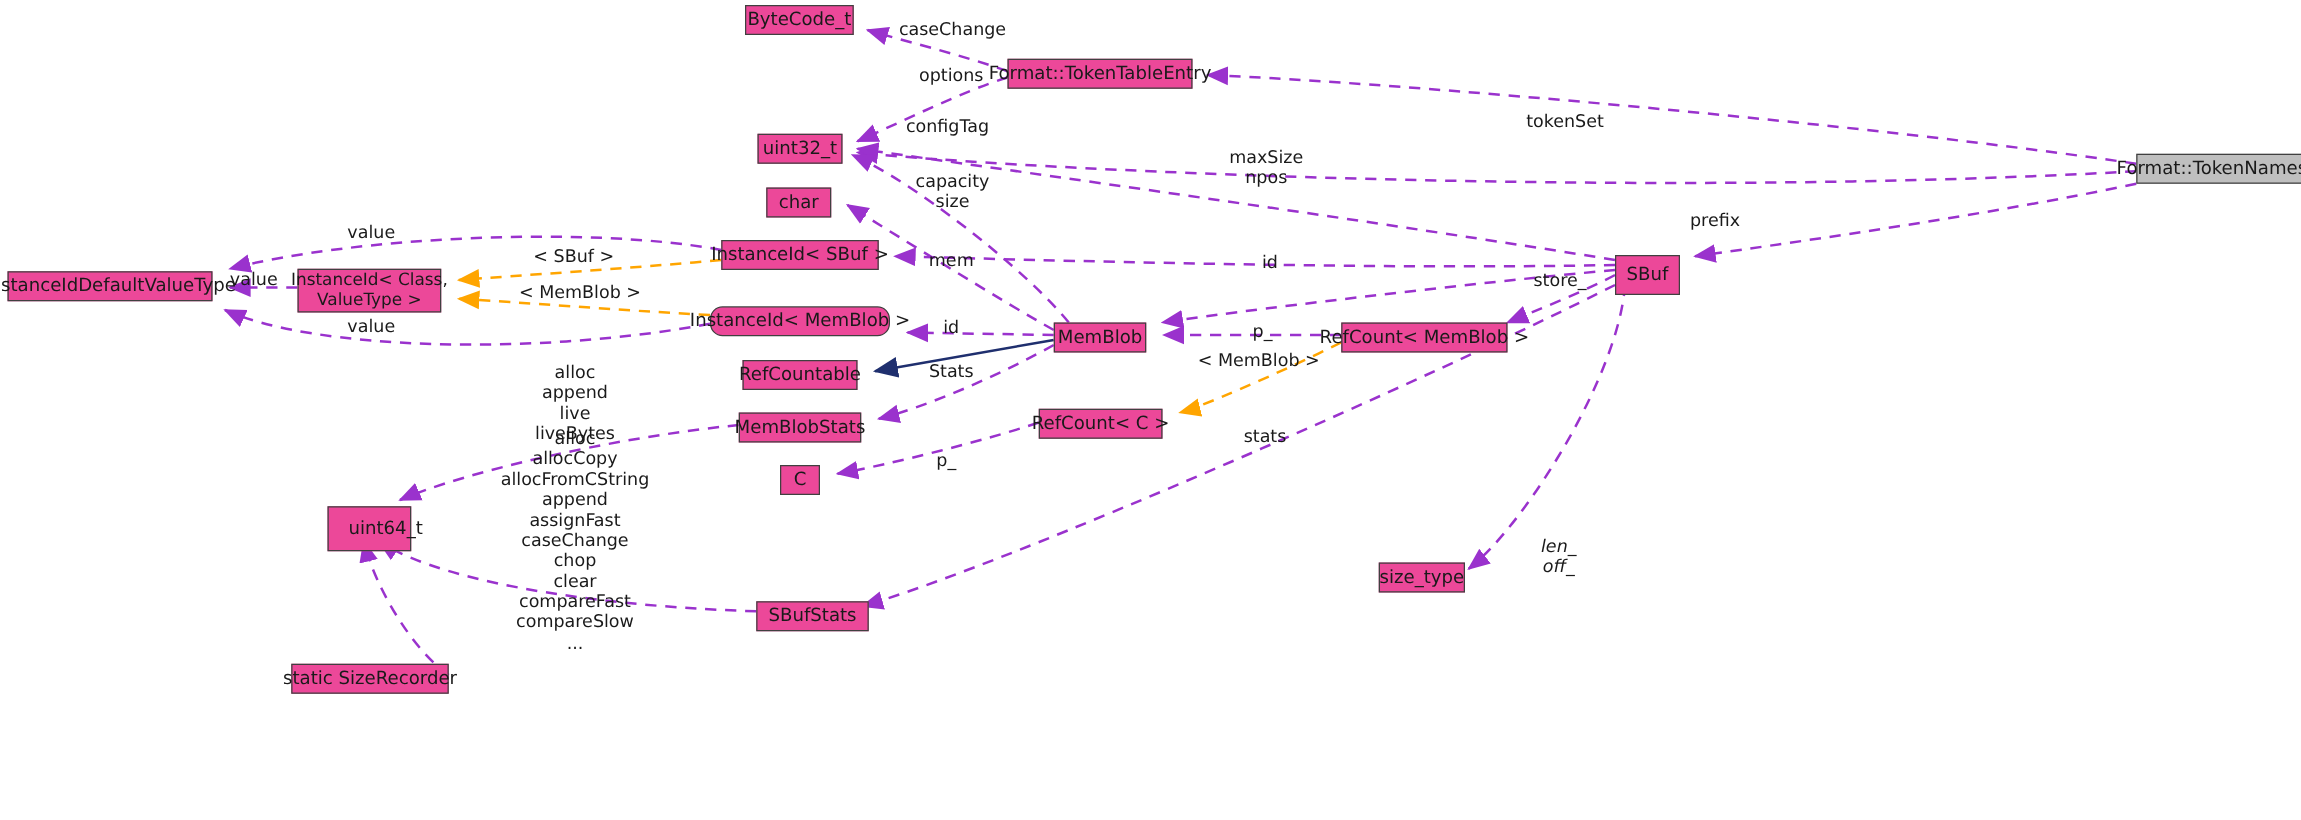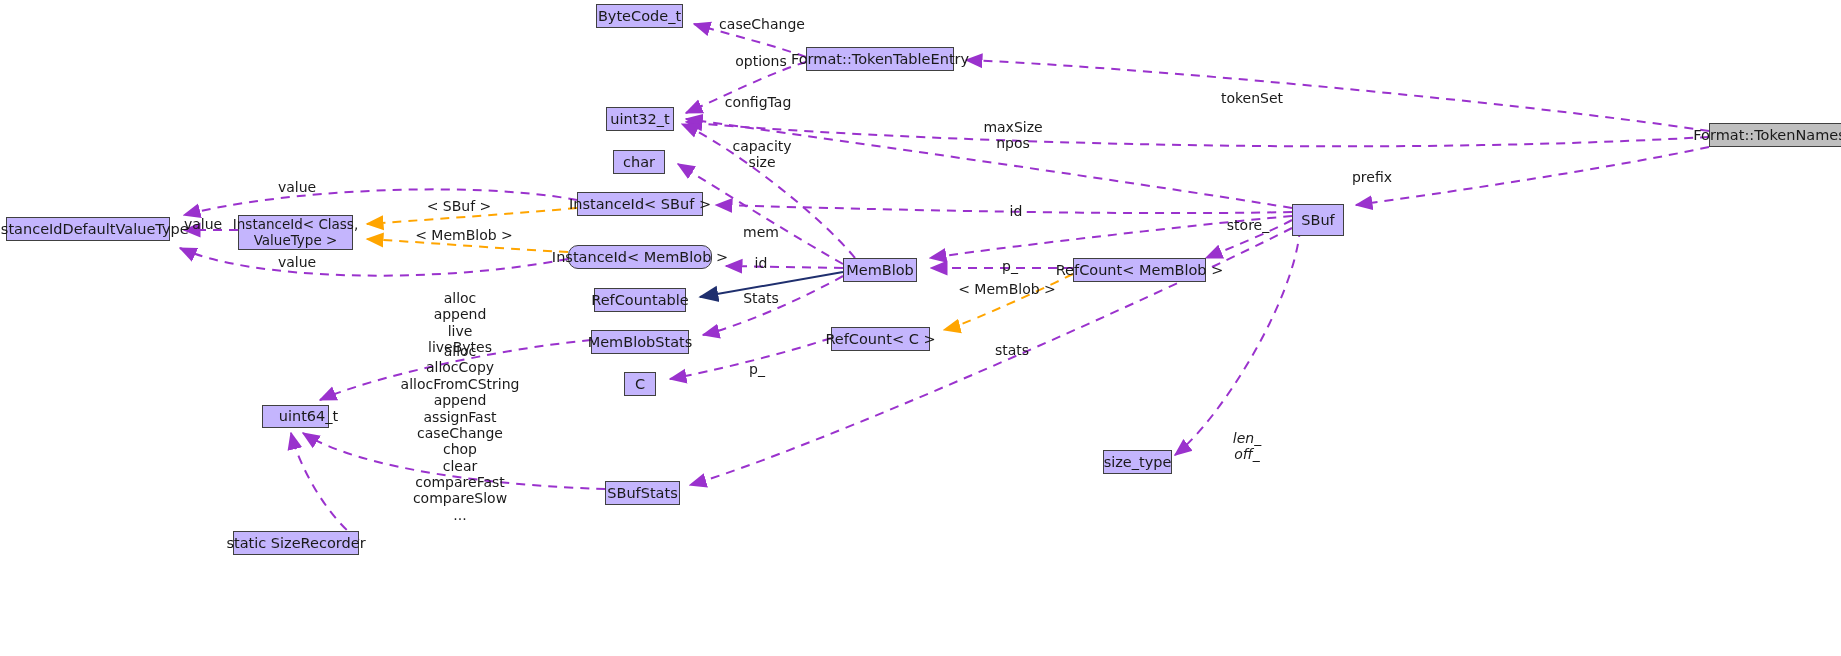--- a/index.html
+++ b/index.html
@@ -19,21 +19,21 @@
     position: absolute;
     left: 0;
     top: 0;
     width: 1841px;
     height: 656px;
   }
   .uml-node {
     position: absolute;
     box-sizing: border-box;
     border: 1.4px solid #404040;
-    background: #c4b5fd;
+    background: #ec4899;
     color: #1a1a1a;
     font-size: 14.5px;
     line-height: 1.12;
     display: flex;
     align-items: center;
     justify-content: center;
     text-align: center;
     white-space: pre;
     padding: 0 4px;
   }
@@ -163,39 +163,39 @@
   <div class="uml-node" style="left:1073px;top:258px;width:133px;height:24px;">RefCount&lt; MemBlob &gt;</div>
 
   <div class="uml-node" style="left:594px;top:288px;width:92px;height:24px;">RefCountable</div>
 
   <div class="uml-node" style="left:831px;top:327px;width:99px;height:24px;">RefCount&lt; C &gt;</div>
 
   <div class="uml-node" style="left:591px;top:330px;width:98px;height:24px;">MemBlobStats</div>
 
   <div class="uml-node" style="left:624px;top:372px;width:32px;height:24px;">C</div>
 
-  <div class="uml-node" style="left:262px;top:405px;width:67px;height:23px;padding-left:30px;">uint64_t</div>
+  <div class="uml-node" style="left:262px;top:405px;width:67px;height:36px;padding-left:30px;">uint64_t</div>
 
   <div class="uml-node" style="left:1103px;top:450px;width:69px;height:24px;">size_type</div>
 
-  <div class="uml-node" style="left:605px;top:481px;width:75px;height:24px;">SBufStats</div>
+  <div class="uml-node" style="left:605px;top:481px;width:90px;height:24px;">SBufStats</div>
 
   <div class="uml-node" style="left:233px;top:531px;width:126px;height:24px;">static SizeRecorder</div>
 
   <div class="edge-label" style="left:762px;top:24px;">caseChange</div>
   <div class="edge-label" style="left:761px;top:61px;">options</div>
   <div class="edge-label" style="left:1252px;top:98px;">tokenSet</div>
   <div class="edge-label" style="left:758px;top:102px;">configTag</div>
   <div class="edge-label multi" style="left:1013px;top:135px;">maxSize
 npos</div>
   <div class="edge-label multi" style="left:762px;top:154px;">capacity
 size</div>
   <div class="edge-label" style="left:1372px;top:177px;">prefix</div>
   <div class="edge-label" style="left:297px;top:187px;">value</div>
-  <div class="edge-label" style="left:761px;top:209px;margin-top:23px;">mem</div>
+  <div class="edge-label" style="left:761px;top:209px;">mem</div>
   <div class="edge-label" style="left:459px;top:206px;">&lt; SBuf &gt;</div>
   <div class="edge-label" style="left:1016px;top:211px;">id</div>
   <div class="edge-label" style="left:203px;top:224px;">value</div>
   <div class="edge-label" style="left:1248px;top:225px;">store_</div>
   <div class="edge-label" style="left:464px;top:235px;">&lt; MemBlob &gt;</div>
   <div class="edge-label" style="left:297px;top:262px;">value</div>
   <div class="edge-label" style="left:761px;top:263px;">id</div>
   <div class="edge-label" style="left:1010px;top:266px;">p_</div>
   <div class="edge-label" style="left:1007px;top:289px;">&lt; MemBlob &gt;</div>
   <div class="edge-label" style="left:761px;top:298px;">Stats</div>

